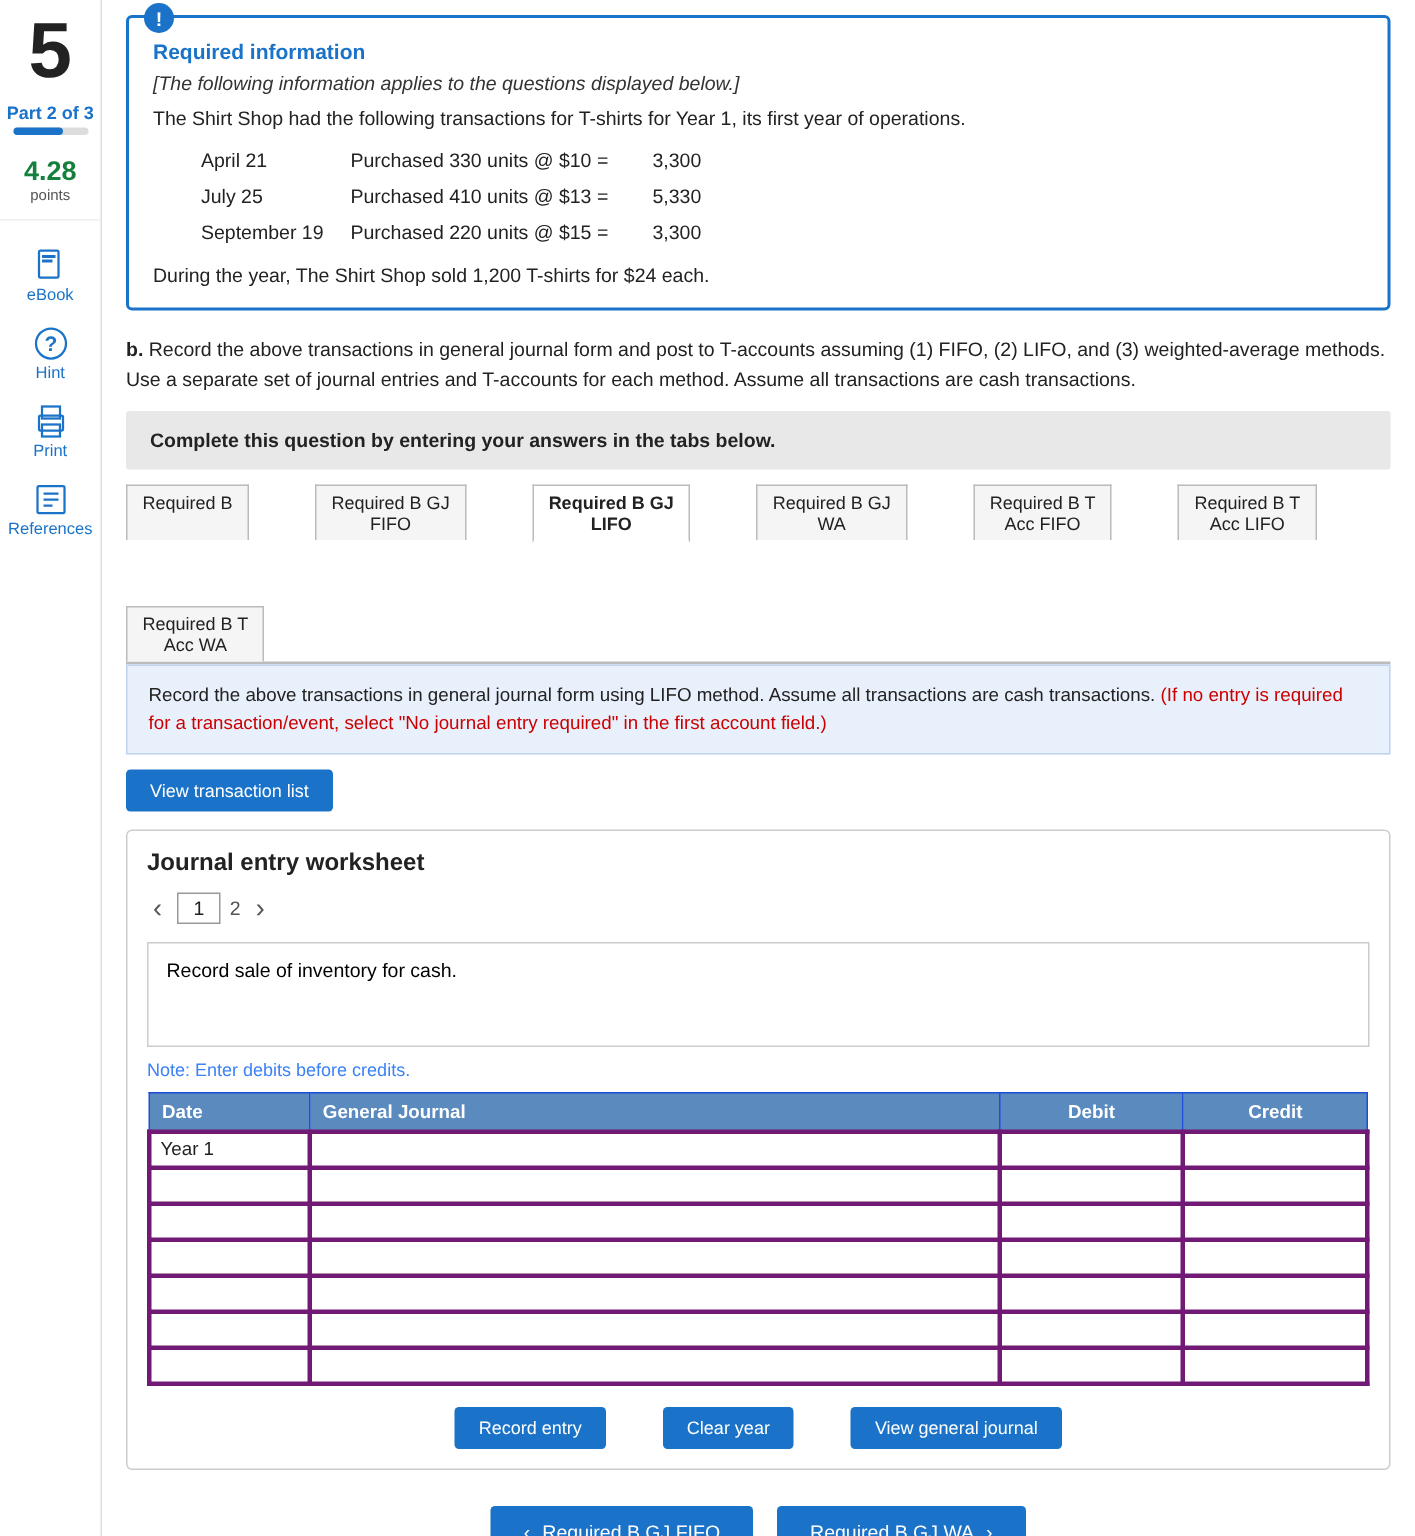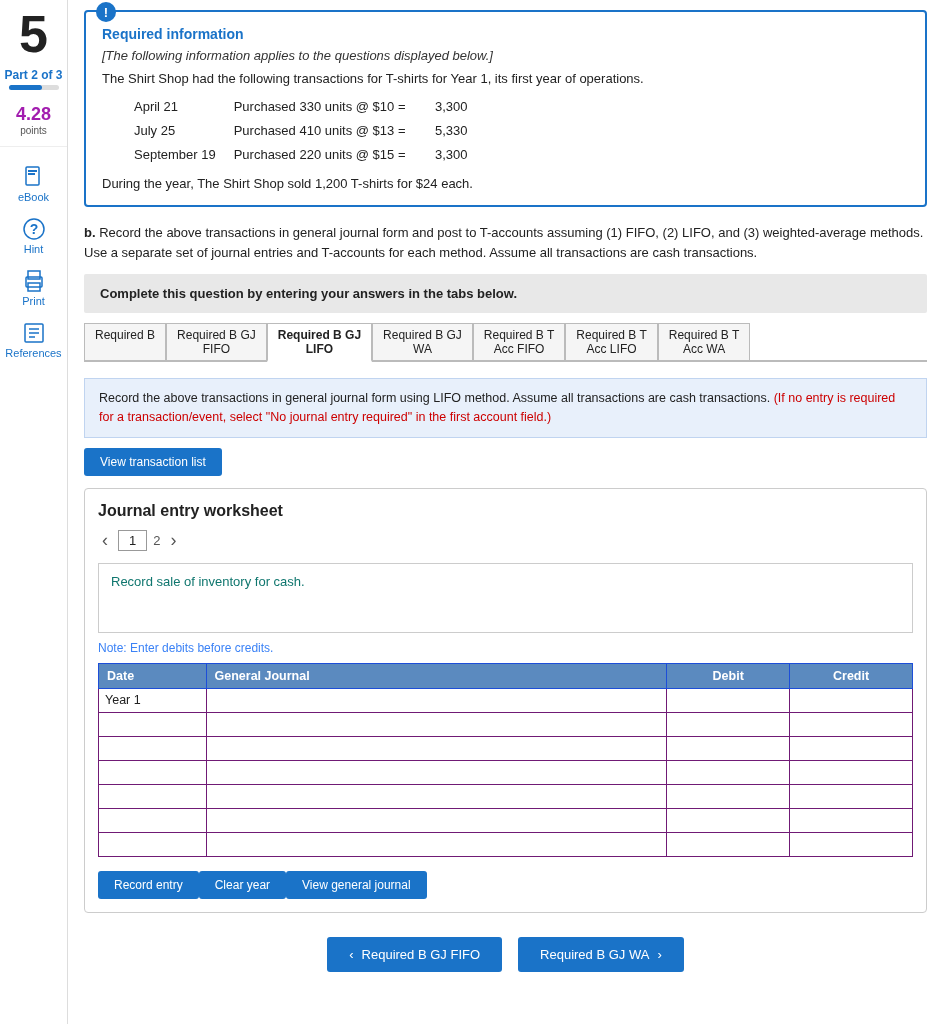--- a/index.html
+++ b/index.html
@@ -40,21 +40,21 @@
     }
     .progress-bar-fill {
       width: 66%;
       height: 5px;
       background: #1a73c8;
       border-radius: 3px;
     }
     .score {
       font-size: 18px;
       font-weight: bold;
-      color: #a21caf;
+      color: #15803d;
       margin-top: 6px;
     }
     .score-label {
       font-size: 10px;
       color: #555;
     }
     .sidebar-divider {
       width: 100%;
       border: none;
       border-top: 1px solid #eee;
@@ -141,21 +141,22 @@
       font-size: 13px;
       margin-bottom: 10px;
       border-radius: 2px;
     }
 
     
     .tabs-row {
       display: flex;
       flex-wrap: wrap;
       border-bottom: 2px solid #bbb;
-      margin-bottom: 16px;
+      margin-bottom: 0;
+      gap: 44px;
     }
     .tab {
       border: 1px solid #bbb;
       border-bottom: none;
       padding: 4px 10px;
       font-size: 12px;
       cursor: pointer;
       background: #f5f5f5;
       text-align: center;
       min-width: 80px;
@@ -229,21 +230,21 @@
       font-size: 13px;
       color: #555;
     }
 
     
     .description-box {
       border: 1px solid #ccc;
       padding: 10px 12px;
       min-height: 70px;
       font-size: 13px;
-      color: #0f766e;
+      color: #000000;
       margin-bottom: 8px;
       background: #fff;
     }
     .debits-note {
       color: #3b82f6;
       font-size: 12px;
       margin-bottom: 8px;
     }
 
     
@@ -255,40 +256,41 @@
     .journal-table th {
       background: #5b8abf;
       color: #ffffff;
       padding: 5px 8px;
       border: 1px solid #1d4ed8;
       text-align: center;
       font-weight: bold;
     }
     .journal-table th.left { text-align: left; }
     .journal-table td {
-      border: 1px solid #701a75;
+      border: 3px solid #701a75;
       padding: 3px 6px;
       height: 24px;
     }
     .journal-table td.date-col { width: 70px; }
     .journal-table td.gj-col { width: 300px; }
     .journal-table td.amount-col { width: 80px; }
     .journal-table td input {
       width: 100%;
       border: none;
       outline: none;
       background: transparent;
       font-size: 12px;
     }
 
     
     .action-row {
       display: flex;
-      justify-content: flex-start;
+      justify-content: center;
       margin-top: 14px;
+      gap: 38px;
     }
 
     
     .bottom-nav {
       display: flex;
       justify-content: center;
       gap: 16px;
       margin-top: 24px;
       padding-bottom: 20px;
     }

